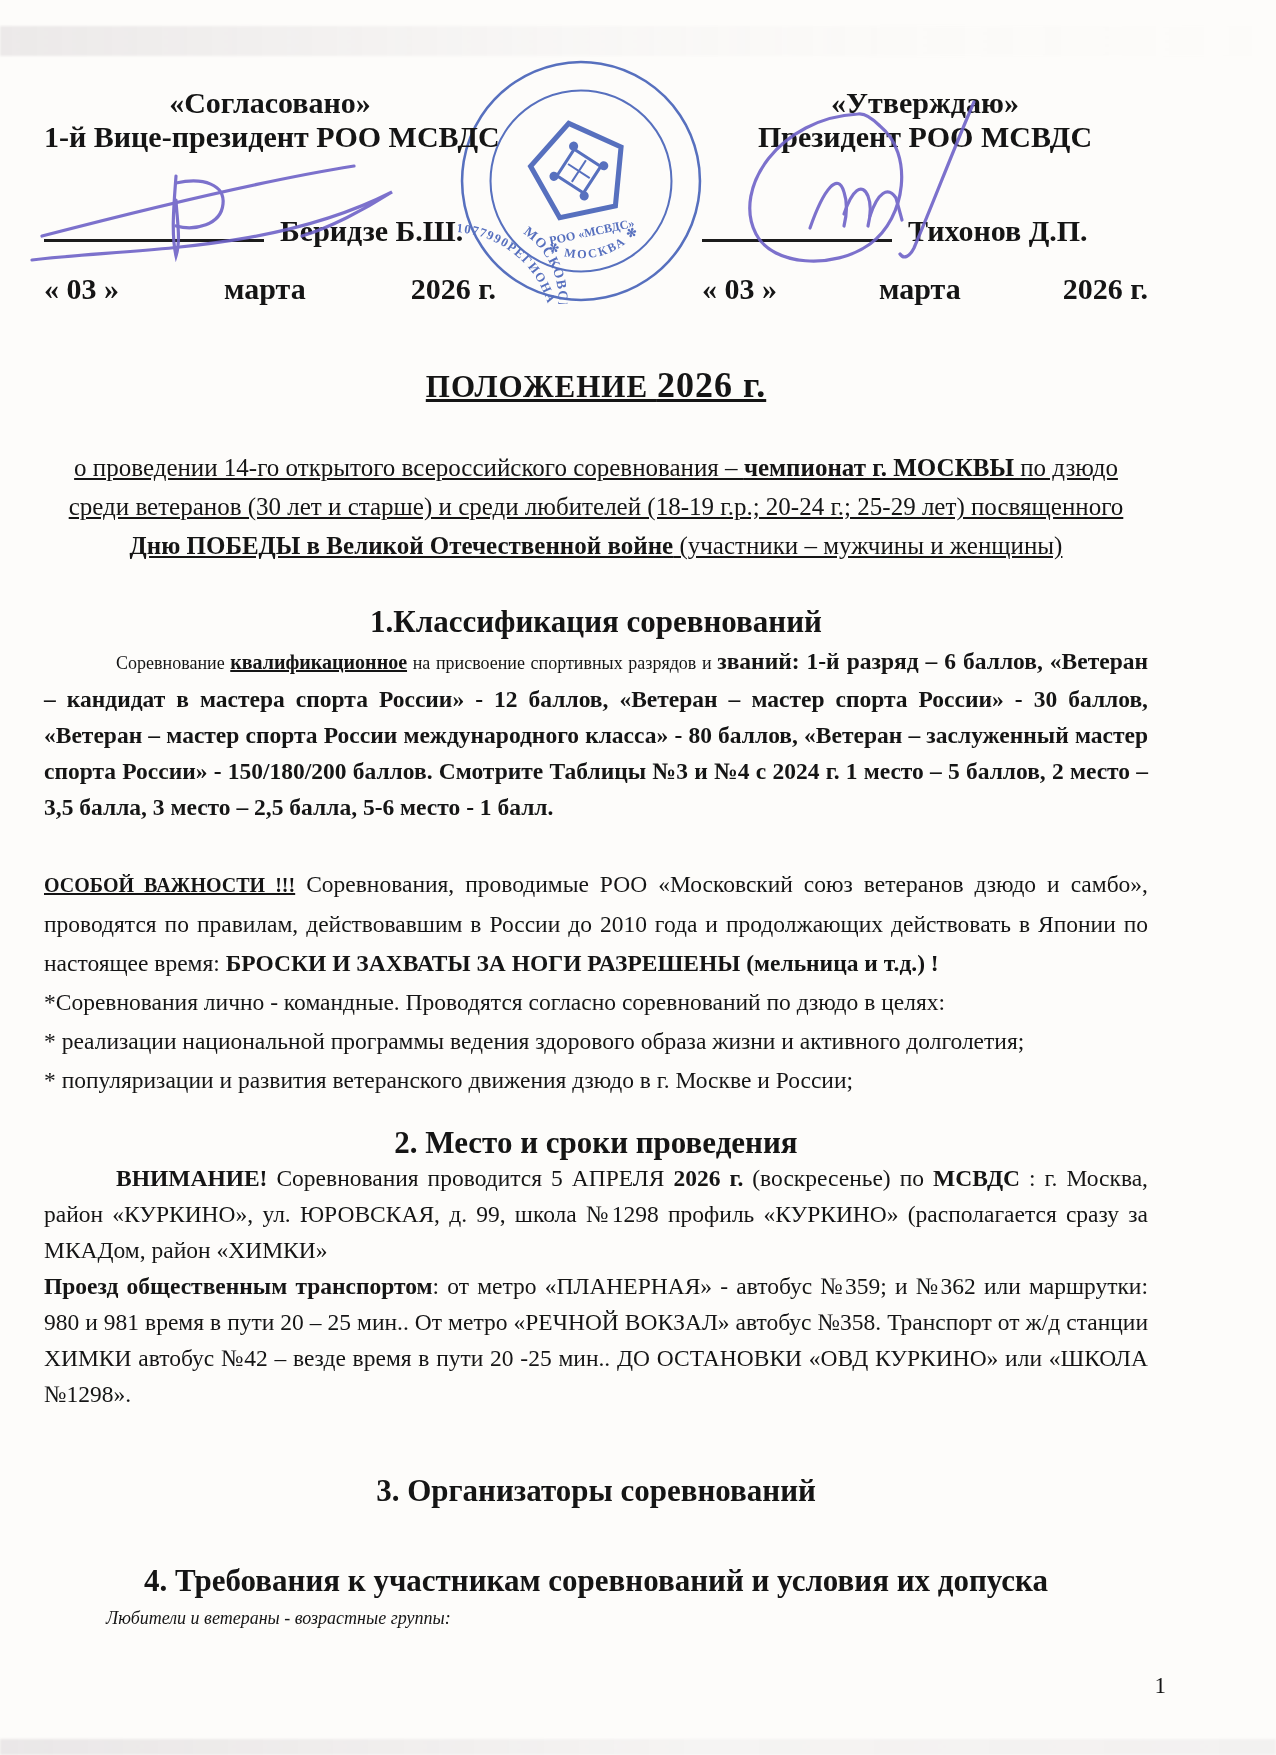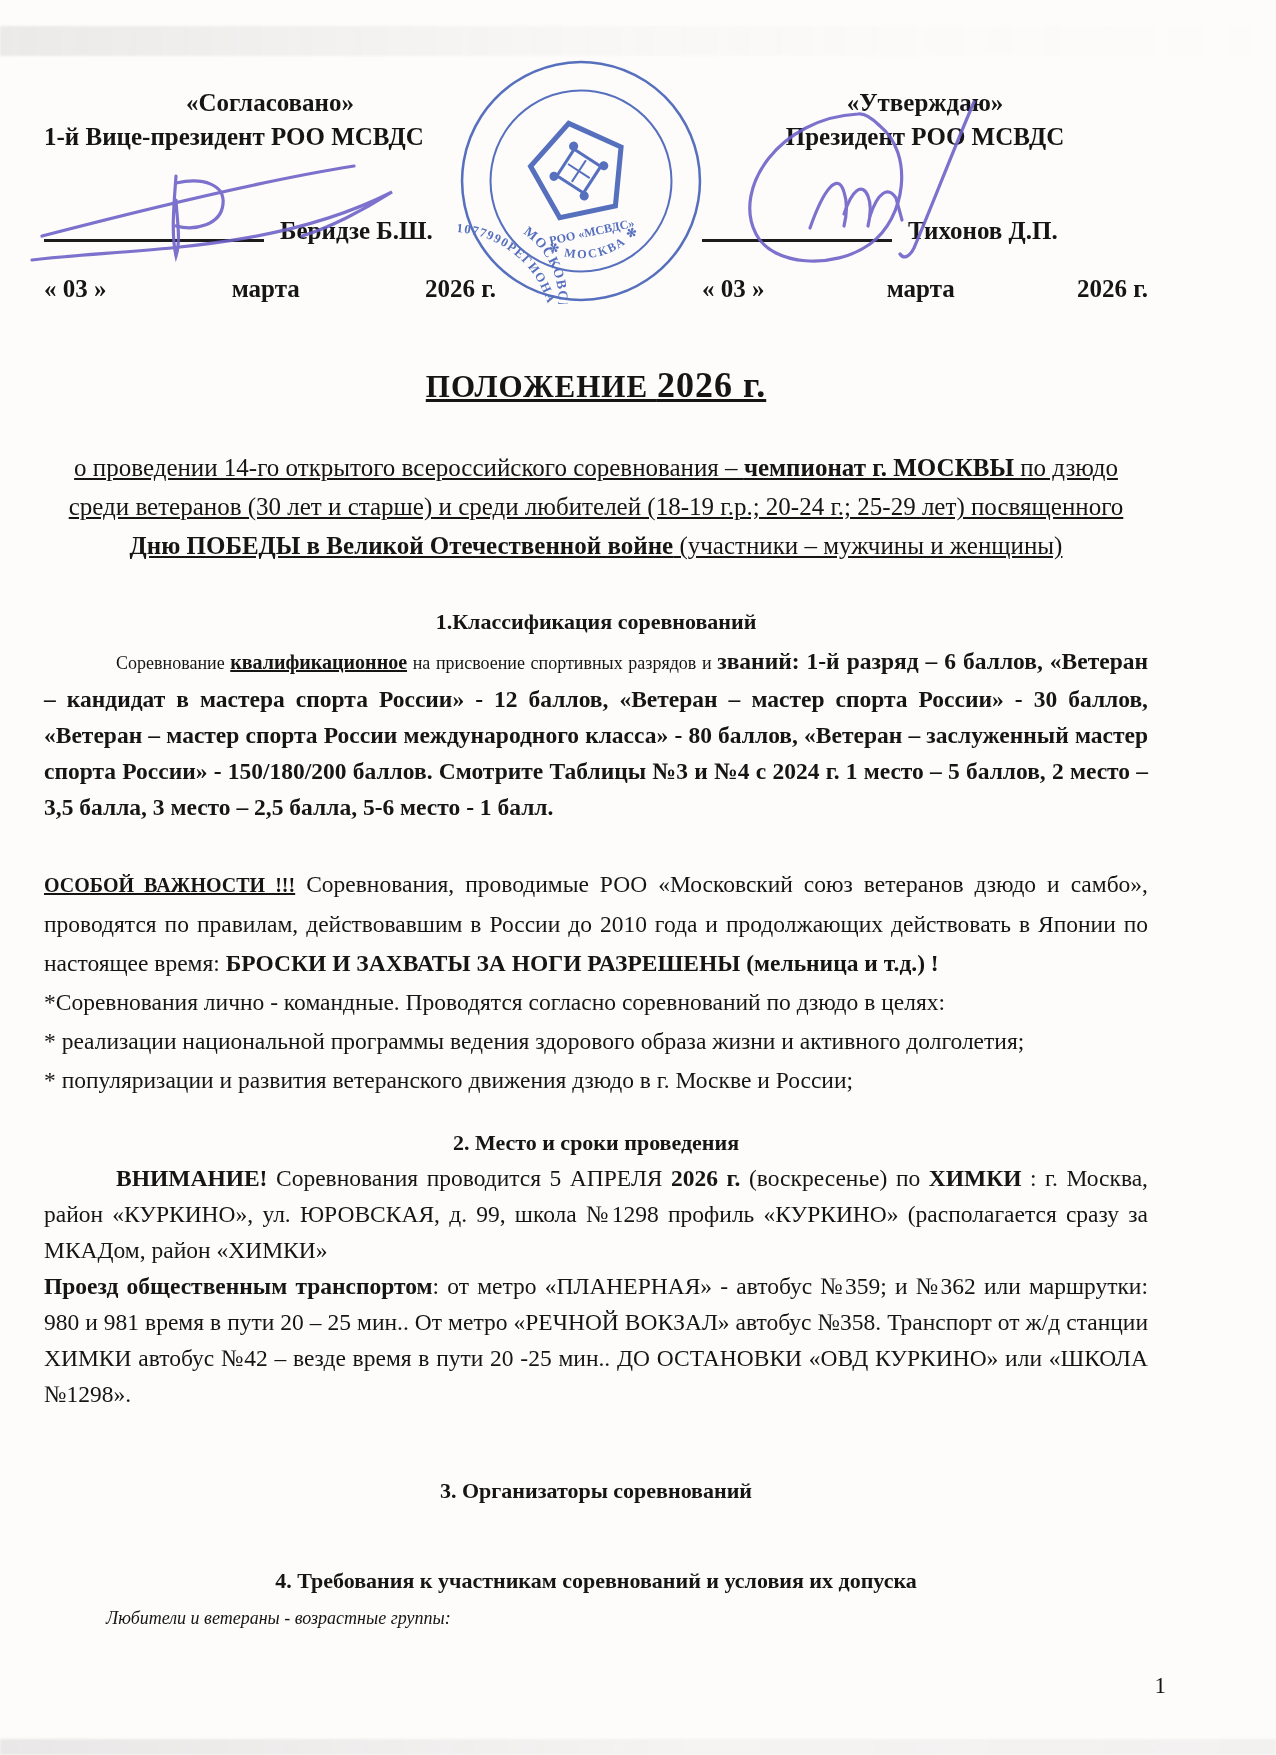--- a/index.html
+++ b/index.html
@@ -10,40 +10,40 @@
   
   .noise-top{position:absolute;top:26px;left:0;right:0;height:30px;
     background:linear-gradient(90deg,rgba(150,140,150,.16),rgba(190,185,195,.07) 45%,rgba(200,200,200,.03) 70%,transparent);
     filter:blur(1px);}
   .noise-bottom{position:absolute;bottom:0;left:0;right:0;height:16px;
     background:linear-gradient(90deg,rgba(150,140,150,.18),rgba(180,175,185,.10) 55%,rgba(170,165,175,.12));
     filter:blur(1px);}
 
   
   .header{position:relative;display:flex;justify-content:space-between;padding-top:86px;}
-  .appr{width:452px;font-weight:bold;font-size:25px;line-height:34px;}
+  .appr{width:452px;font-weight:bold;font-size:30px;line-height:34px;}
   .appr .status{text-align:center;}
   .appr .role{white-space:nowrap;}
   .sig-row{position:relative;margin-top:60px;display:flex;align-items:flex-end;gap:16px;}
   .sig-line{display:inline-block;width:220px;height:0;border-bottom:3px solid #1c1c1c;margin-bottom:6px;}
   .sig-svg{position:absolute;pointer-events:none;}
   .sig-left-svg{left:-20px;top:-78px;width:390px;height:135px;}
   .sig-right-svg{left:-30px;top:-118px;width:360px;height:190px;}
   .date-row{display:flex;justify-content:space-between;margin-top:24px;gap:48px;}
 
   .stamp{position:absolute;left:458px;top:58px;width:246px;height:246px;}
 
   
   .doc-title{margin-top:58px;text-align:center;font-weight:bold;font-size:31px;
              text-decoration:underline;letter-spacing:1px;}
   .doc-title .t2{font-size:36px;}
   .subtitle{margin-top:42px;text-align:center;font-size:25px;line-height:39px;text-decoration:underline;}
 
   
-  .h{text-align:center;font-weight:bold;font-size:22px;line-height:34px;}
+  .h{text-align:center;font-weight:bold;font-size:31px;line-height:34px;}
   .p{font-size:23.5px;line-height:36px;margin:0;}
   .indent{text-indent:72px;}
   .just{text-align:justify;}
   .b{font-weight:bold;}
   .i{font-style:italic;}
   .lg{font-size:18px;}
   .xl{font-size:20px;text-decoration:underline;}
   .page-num{position:absolute;right:110px;bottom:56px;font-size:23px;}
 </style>
 </head>
@@ -140,21 +140,21 @@
 
     <div class="h" style="margin-top:40px;">1.Классификация соревнований</div>
     <p class="p indent just" style="margin-top:4px;"><span class="lg">Соревнование </span><span class="b xl">квалификационное</span><span class="lg"> на присвоение спортивных разрядов и </span><span class="b">званий: 1-й разряд – 6 баллов, «Ветеран – кандидат в мастера спорта России»  - 12 баллов, «Ветеран – мастер спорта России»  - 30 баллов, «Ветеран – мастер спорта России международного класса» - 80 баллов, «Ветеран – заслуженный мастер спорта России» - 150/180/200 баллов. Смотрите Таблицы №3 и №4 с 2024 г.  1 место – 5 баллов, 2 место – 3,5 балла, 3 место – 2,5 балла, 5-6 место - 1 балл.</span></p>
 
     <p class="p just" style="margin-top:40px;line-height:39px;"><span class="b xl">ОСОБОЙ ВАЖНОСТИ !!!</span><span>  Соревнования, проводимые РОО «Московский союз ветеранов дзюдо и самбо»,  проводятся по правилам,  действовавшим в России до 2010 года и продолжающих действовать в Японии по настоящее время: </span><span class="b">БРОСКИ И ЗАХВАТЫ ЗА НОГИ  РАЗРЕШЕНЫ (мельница и т.д.) !</span></p>
     <p class="p" style="line-height:39px;">*Соревнования лично - командные. Проводятся  согласно соревнований по дзюдо в целях:</p>
     <p class="p" style="line-height:39px;">* реализации национальной программы ведения здорового образа жизни и активного долголетия;</p>
     <p class="p" style="line-height:39px;">* популяризации и развития ветеранского движения дзюдо в г. Москве и России;</p>
 
     <div class="h" style="margin-top:26px;">2.  Место и сроки проведения</div>
-    <p class="p indent just"><span class="b">ВНИМАНИЕ!</span><span> Соревнования проводится   5 АПРЕЛЯ   </span><span class="b">2026 г.</span><span> (воскресенье) по   </span><span class="b">ХИМКИ</span><span> : г. Москва, район «КУРКИНО», ул. ЮРОВСКАЯ, д. 99,  школа №1298 профиль «КУРКИНО» (располагается сразу за МКАДом, район «ХИМКИ»</span></p>
+    <p class="p indent just"><span class="b">ВНИМАНИЕ!</span><span> Соревнования проводится   5 АПРЕЛЯ   </span><span class="b">2026 г.</span><span> (воскресенье) по   </span><span class="b">МСВДС</span><span> : г. Москва, район «КУРКИНО», ул. ЮРОВСКАЯ, д. 99,  школа №1298 профиль «КУРКИНО» (располагается сразу за МКАДом, район «ХИМКИ»</span></p>
     <p class="p just"><span class="b">Проезд общественным транспортом</span><span>: от метро «ПЛАНЕРНАЯ» - автобус №359;  и  №362  или маршрутки: 980 и 981 время в пути 20 – 25 мин..  От метро «РЕЧНОЙ ВОКЗАЛ» автобус №358. Транспорт от ж/д станции ХИМКИ автобус №42 – везде время в пути 20 -25 мин..  ДО ОСТАНОВКИ «ОВД КУРКИНО» или  «ШКОЛА №1298».</span></p>
 
     <div class="h" style="margin-top:62px;">3. Организаторы соревнований</div>
 
     <div class="h" style="margin-top:56px;">4. Требования к участникам соревнований и условия их допуска</div>
     <p class="p i lg" style="margin:2px 0 0 62px;">Любители и ветераны - возрастные группы:</p>
 
   </div>
 
   <div class="page-num">1</div>

